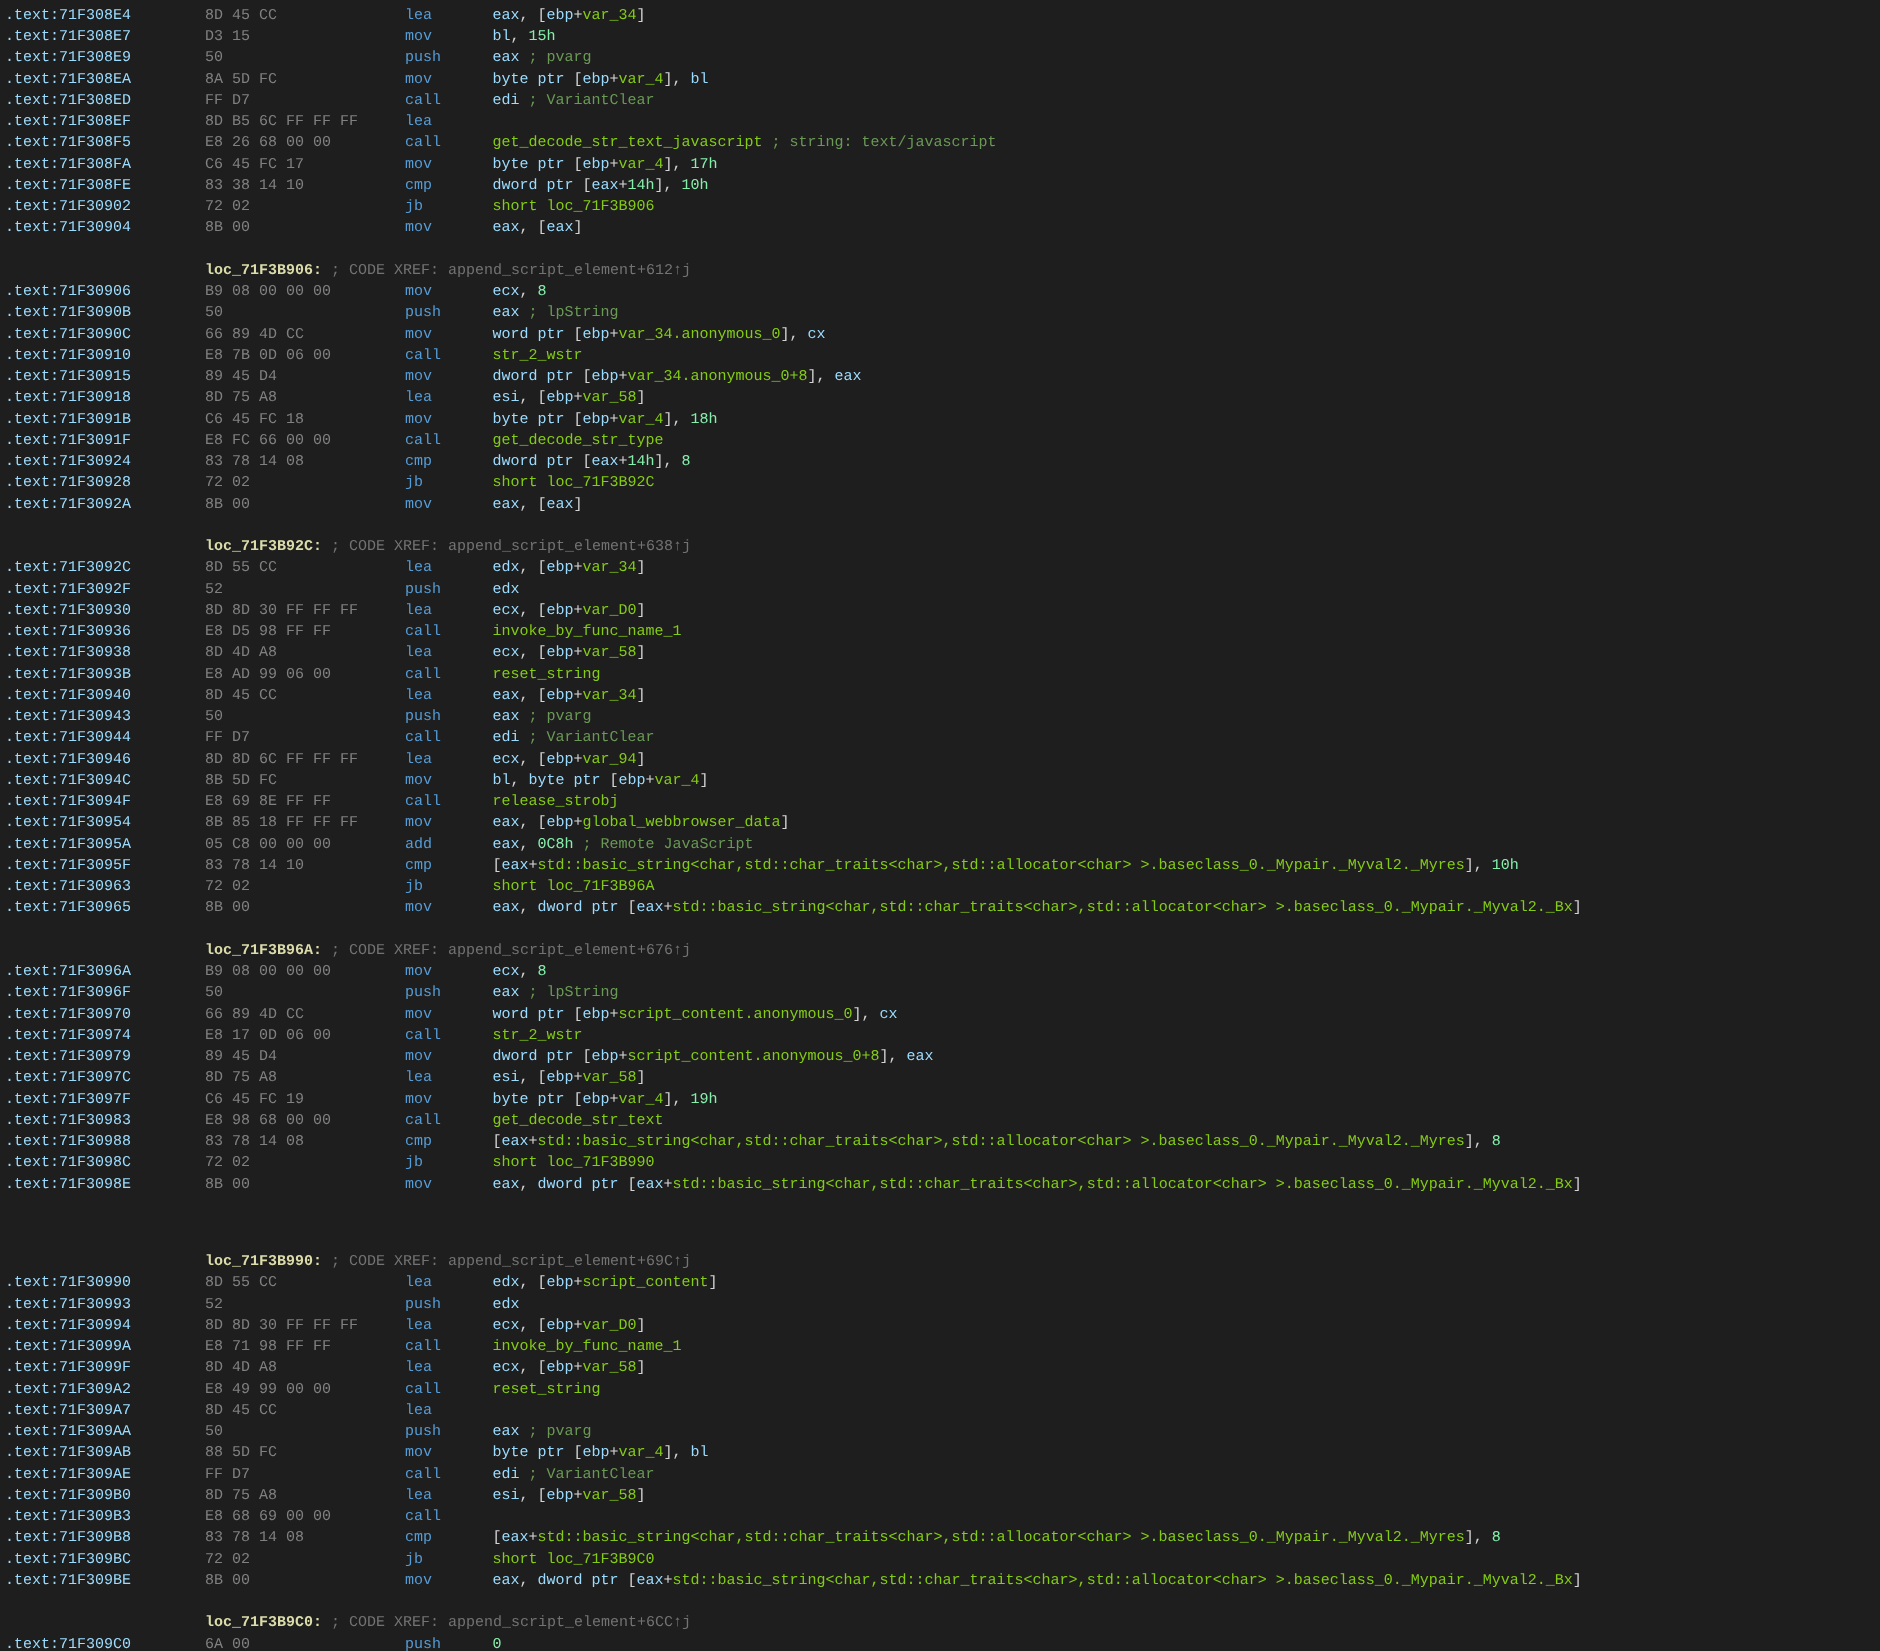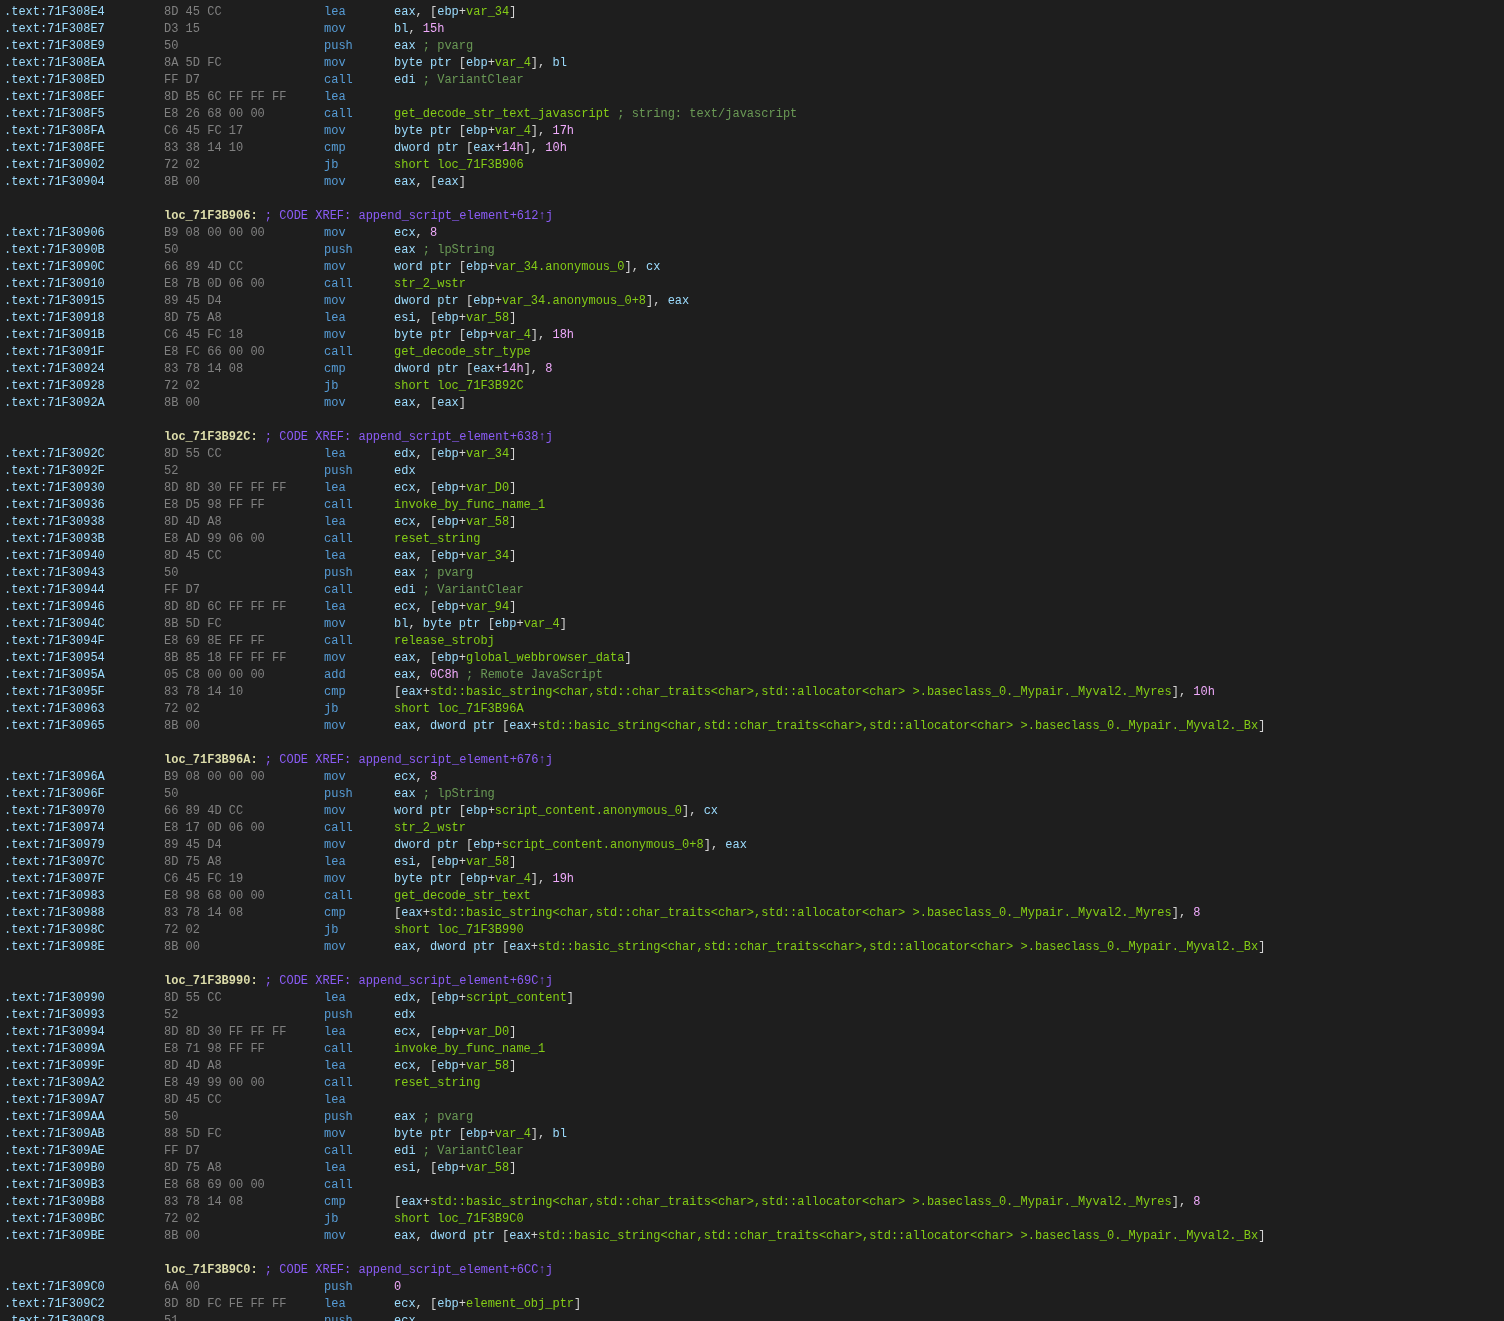--- a/index.html
+++ b/index.html
@@ -39,30 +39,30 @@
     .col-mnem {
       color: #569cd6;
       min-width: 70px;
       display: inline-block;
     }
     .col-ops {
       display: inline-block;
       flex: 1;
     }
     .reg { color: #9cdcfe; }
-    .num { color: #f0abfc; }
+    .num { color: #86efac; }
     .sym { color: #84cc16; }
     .comment { color: #6a9955; }
     .punct { color: #d4d4d4; }
     .loc-label {
       color: #dcdcaa;
       font-weight: bold;
     }
     .code-xref {
-      color: #8b5cf6;
+      color: #737373;
     }
     .empty-line {
       min-height: 17px;
     }
   </style>
 </head>
 <body>
 
 <div class="disasm-container">
 <div class="disasm-line">
@@ -371,21 +371,21 @@
       <span class="col-ops"><span class="sym">short loc_71F3B990</span></span>
     </div>
     <div class="disasm-line">
       <span class="col-addr">.text:71F3098E</span>
       <span class="col-bytes">8B 00</span>
       <span class="col-mnem">mov</span>
       <span class="col-ops"><span class="reg">eax</span>, <span class="reg">dword ptr</span> <span class="punct">[</span><span class="reg">eax</span><span class="punct">+</span><span class="sym">std::basic_string&lt;char,std::char_traits&lt;char&gt;,std::allocator&lt;char&gt; &gt;.baseclass_0._Mypair._Myval2._Bx</span><span class="punct">]</span></span>
     </div>
     <div class="disasm-line empty-line"></div>
     <div class="disasm-line">
-      <span style="padding-left: 160px; display: inline-block;"><span class="loc-label">loc_71F3B990:</span>                              <span class="code-xref">; CODE XREF: append_script_element+69C↑j</span></span>
+      <span style="padding-left: 160px; display: inline-block; margin-top: 28px;"><span class="loc-label">loc_71F3B990:</span>                              <span class="code-xref">; CODE XREF: append_script_element+69C↑j</span></span>
     </div>
     <div class="disasm-line">
       <span class="col-addr">.text:71F30990</span>
       <span class="col-bytes">8D 55 CC</span>
       <span class="col-mnem">lea</span>
       <span class="col-ops"><span class="reg">edx</span>, <span class="punct">[</span><span class="reg">ebp</span><span class="punct">+</span><span class="sym">script_content</span><span class="punct">]</span></span>
     </div>
     <div class="disasm-line">
       <span class="col-addr">.text:71F30993</span>
       <span class="col-bytes">52</span>

